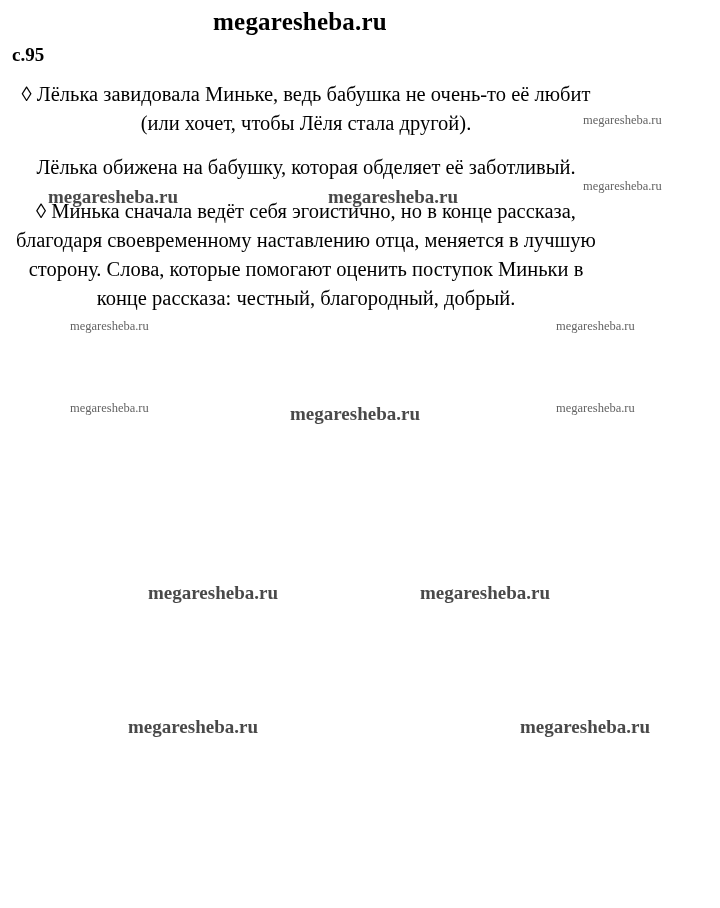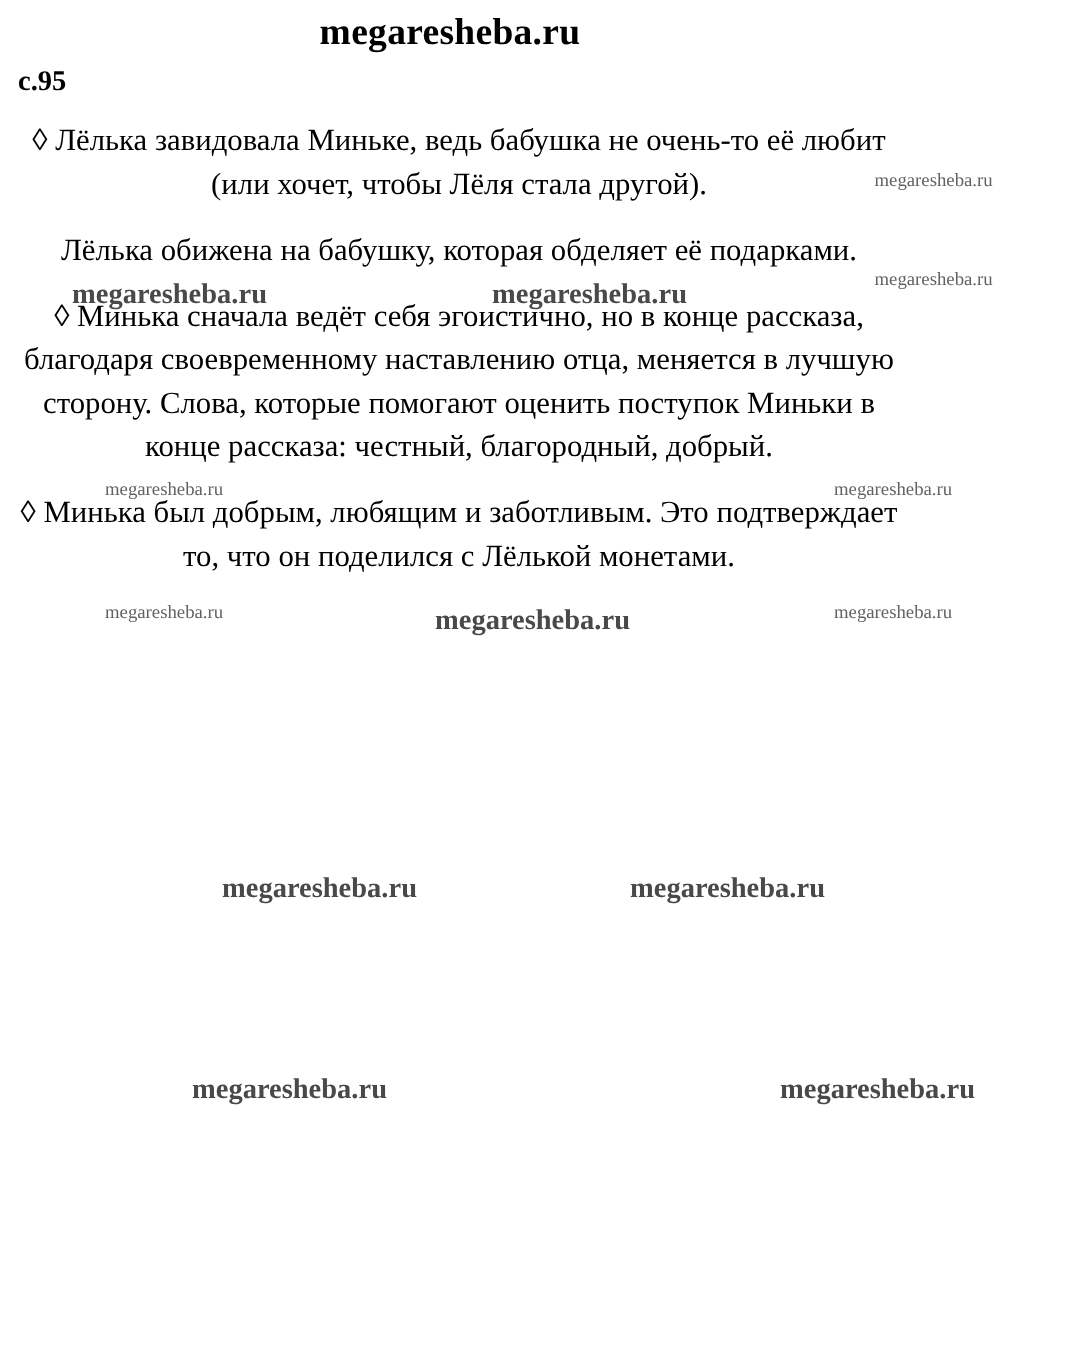--- a/index.html
+++ b/index.html
@@ -75,23 +75,22 @@
 <body>
 
 <div class="page">
 
   <div class="site-header">megaresheba.ru</div>
 
   <div class="content">
     <div class="page-ref">c.95</div>
 
     <p class="para">◊ Лёлька завидовала Миньке, ведь бабушка не очень-то её любит (или хочет, чтобы Лёля стала другой).</p>
-    <p class="para">Лёлька обижена на бабушку, которая обделяет её подарками.</p>
+    <p class="para">Лёлька обижена на бабушку, которая обделяет её заботливый.</p>
     <p class="para">◊ Минька сначала ведёт себя эгоистично, но в конце рассказа, благодаря своевременному наставлению отца, меняется в лучшую сторону. Слова, которые помогают оценить поступок Миньки в конце рассказа: честный, благородный, добрый.</p>
-    <p class="para gap">◊ Минька был добрым, любящим и заботливым. Это подтверждает то, что он поделился с Лёлькой монетами.</p>
   </div>
 
 
   <div id="watermark-layer">
       <div class="wm sm" style="left: 583px; top: 113px;">megaresheba.ru</div>
       <div class="wm sm" style="left: 583px; top: 179px;">megaresheba.ru</div>
       <div class="wm lg" style="left: 48px; top: 186px;">megaresheba.ru</div>
       <div class="wm lg" style="left: 328px; top: 186px;">megaresheba.ru</div>
       <div class="wm sm" style="left: 70px; top: 319px;">megaresheba.ru</div>
       <div class="wm sm" style="left: 556px; top: 319px;">megaresheba.ru</div>

